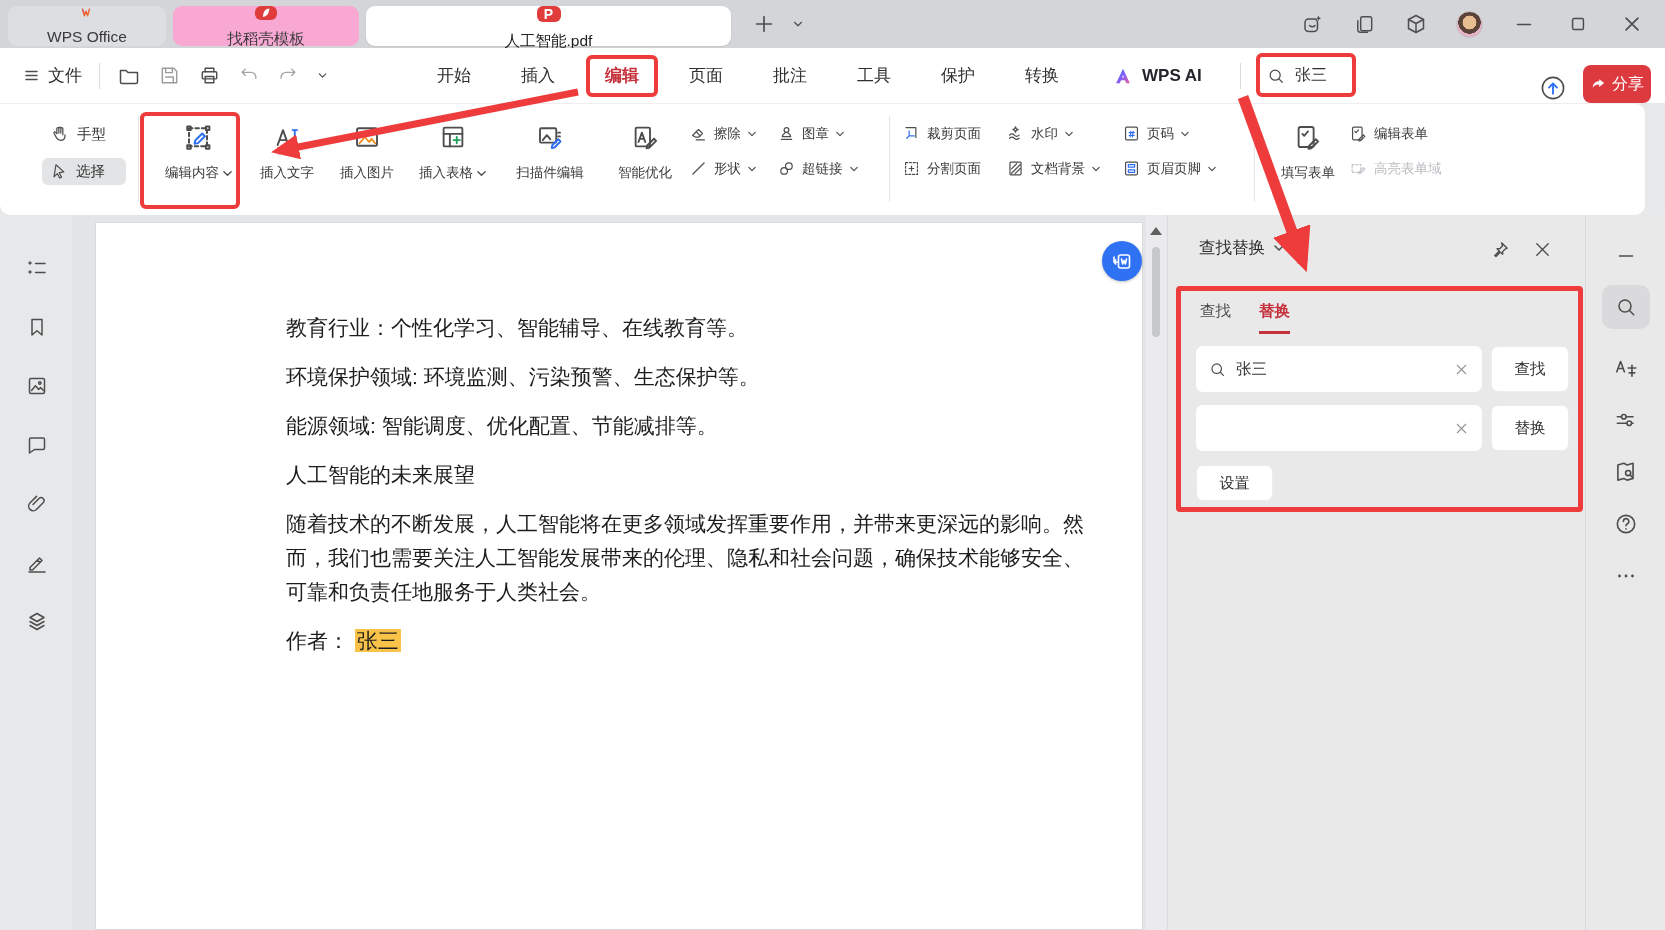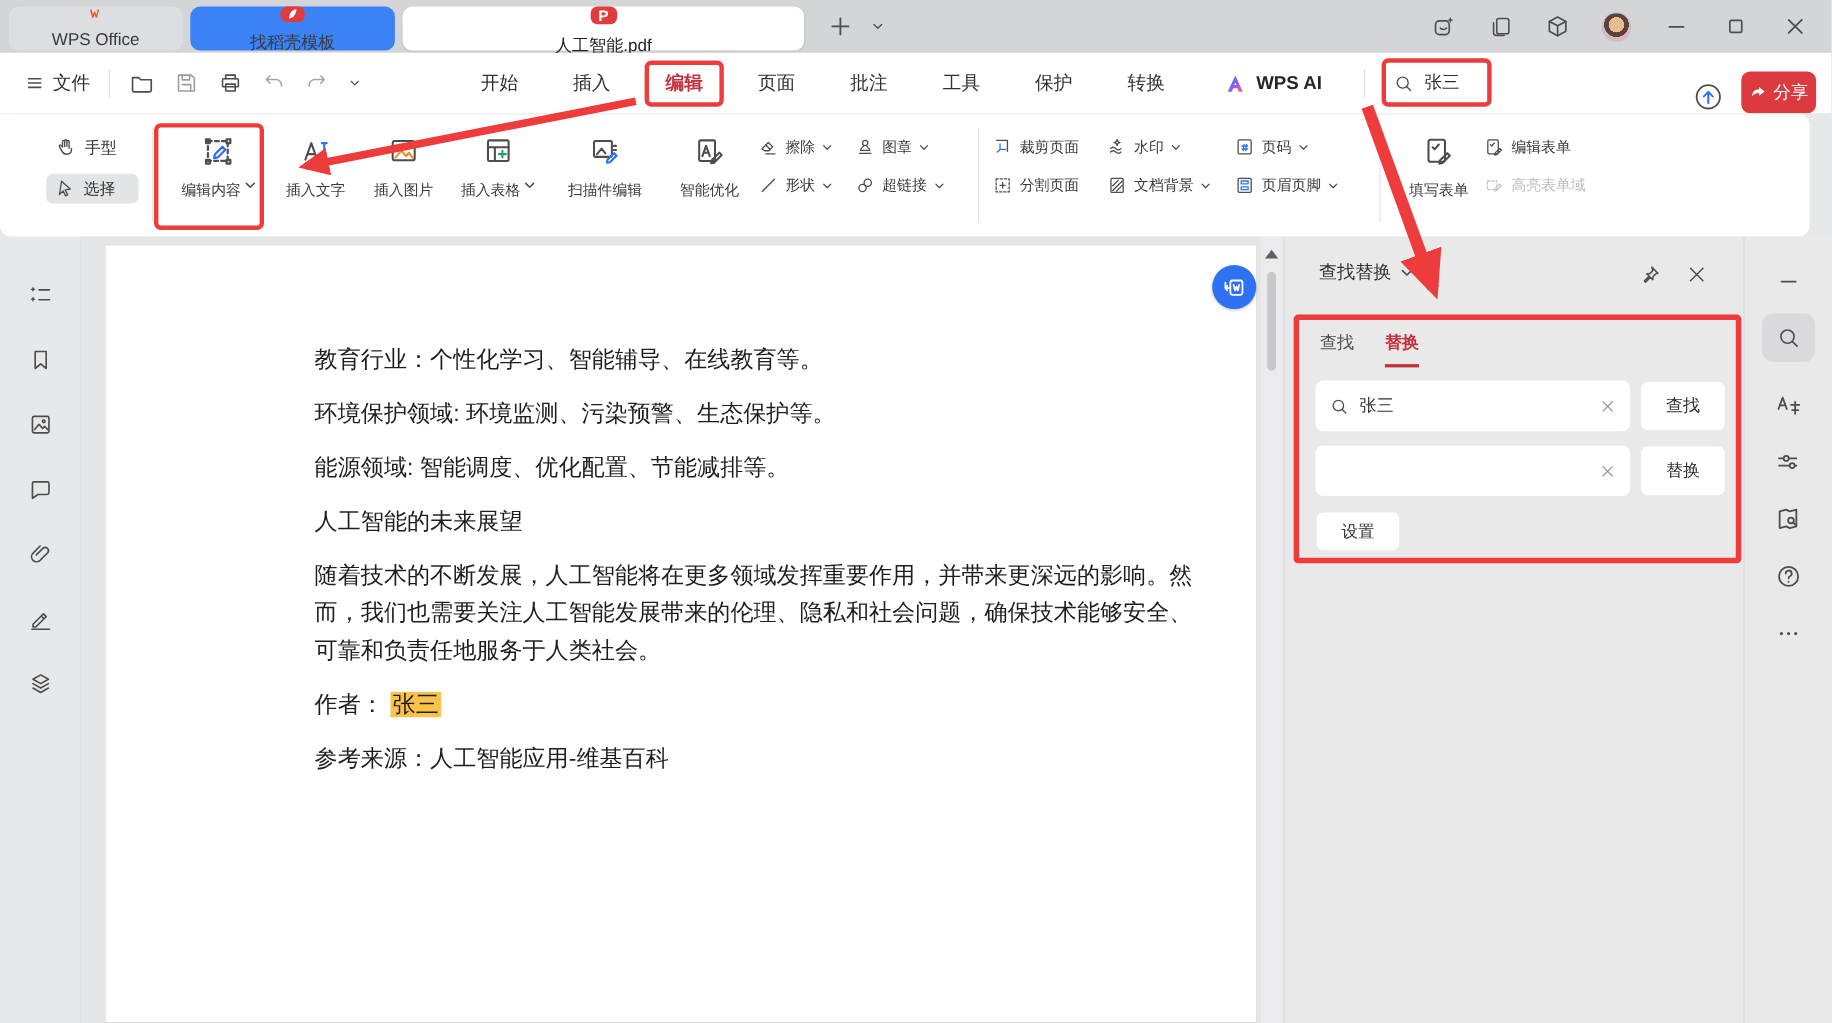--- a/index.html
+++ b/index.html
@@ -5,21 +5,21 @@
   * { margin:0; padding:0; box-sizing:border-box; }
   html,body { width:1665px; height:930px; overflow:hidden; }
   body { font-family:"Liberation Sans","DejaVu Sans",sans-serif; color:#333; position:relative; background:#e7e8ea; }
   svg { display:block; }
   .ic path, .ic rect, .ic circle, .ic line { fill:none; stroke:#4d4d4d; stroke-width:1.5; stroke-linecap:round; stroke-linejoin:round; }
 
   
   .tabbar { position:absolute; left:0; top:0; width:1665px; height:48px; background:#d3d5d8; display:flex; align-items:center; }
   .tab { height:40px; margin-top:4px; border-radius:9px; display:flex; align-items:center; gap:9px; padding:0 16px; font-size:15.5px; color:#3a3a3a;flex-direction:column; }
   .tab.t1 { margin-left:8px; width:158px; background:#dcdee1; }
-  .tab.t2 { margin-left:7px; width:186px; background:#3b82f6; }
+  .tab.t2 { margin-left:7px; width:186px; background:#f9a8d4; }
   .tab.active { margin-left:7px; width:365px; background:#ffffff; color:#222; box-shadow:0 1px 2px rgba(0,0,0,.08); }
   .tab .grow { flex:1; }
   .newtab-zone { display:flex; align-items:center; gap:16px; margin-left:22px; }
   .tb-right { position:absolute; right:0; top:0; height:48px; display:flex; align-items:center; gap:28px; padding-right:20px; }
   .winbtn { width:26px; height:26px; display:flex; align-items:center; justify-content:center; }
   .avatar { width:27px; height:27px; border-radius:50%; background:radial-gradient(circle at 50% 42%, #e9bd92 0 36%, #5a4238 37% 58%, #e3b2c4 59% 100%); border:1px solid #c2c2c2; }
   .pdficon { width:24px; height:24px; border-radius:6px; background:#e13c3c; color:#fff; font-weight:bold; font-size:14px; display:flex; align-items:center; justify-content:center; }
   .docericon { width:22px; height:22px; border-radius:6px; background:#e13c3c; display:flex; align-items:center; justify-content:center; }
 
   
@@ -38,21 +38,21 @@
 
   
   .ribbonband { position:absolute; left:0; top:103px; width:1665px; height:112px; background:#e7e8ea; }
   .ribbon { position:absolute; left:0; top:0; width:1645px; height:112px; background:#ffffff; border-top:1px solid #efefef; border-radius:0 10px 10px 10px; display:flex; align-items:flex-start; padding:10px 0 0 42px; }
   .rb-divider { width:1px; height:86px; background:#e4e4e4; margin:2px 12px 0 12px; flex:0 0 auto; }
   .modegrp { display:flex; flex-direction:column; gap:10px; margin-top:6px; width:84px; flex:0 0 auto; }
   .moderow { display:flex; align-items:flex-end; gap:7px; font-size:14.5px; color:#333; padding:4px 8px; border-radius:6px; }
   .moderow.sel { background:#e3e4e6; }
   .bigbtn { width:86px; flex:0 0 auto; display:flex; flex-direction:column; align-items:center; gap:9px; padding-top:5px; }
   .bigbtn .bicon { height:36px; display:flex; align-items:center; }
-  .bigbtn .blabel { font-size:13.5px; color:#3a3a3a; display:flex; align-items:flex-start; gap:3px; white-space:nowrap; }
+  .bigbtn .blabel { font-size:13.5px; color:#3a3a3a; display:flex; align-items:center; gap:3px; white-space:nowrap; }
   .smallcol { display:flex; flex-direction:column; gap:16px; margin-top:10px; flex:0 0 auto; }
   .smallbtn { display:flex; align-items:center; gap:6px; font-size:13.5px; color:#3a3a3a; white-space:nowrap; }
   .smallbtn.disabled { color:#b9bcc0; }
   .smallbtn.disabled .ic path, .smallbtn.disabled .ic rect { stroke:#c3c6ca; }
   .chev { flex:0 0 auto; }
   .leftrail { position:absolute; left:0; top:215px; width:74px; height:715px; border-right:1px solid #dddee0; display:flex; flex-direction:column; align-items:center; gap:33px; padding-top:40px; }
   .railbtn { width:26px; height:26px; display:flex; align-items:center; justify-content:center; }
 
   .docarea { position:absolute; left:75px; top:215px; width:1071px; height:715px; background:#e4e5e7; }
   .page { position:absolute; left:20px; top:7px; width:1048px; height:708px; background:#ffffff; border:1px solid #dadada; }
@@ -534,21 +534,20 @@
 
 <div class="docarea">
   <div class="page">
     <div class="pagetext">
       <p>教育行业：个性化学习、智能辅导、在线教育等。</p>
       <p>环境保护领域: 环境监测、污染预警、生态保护等。</p>
       <p>能源领域: 智能调度、优化配置、节能减排等。</p>
       <p>人工智能的未来展望</p>
       <p>随着技术的不断发展，人工智能将在更多领域发挥重要作用，并带来更深远的影响。然而，我们也需要关注人工智能发展带来的伦理、隐私和社会问题，确保技术能够安全、可靠和负责任地服务于人类社会。</p>
       <p><span>作者：</span> <span class="hl">张三</span></p>
-      <p>参考来源：人工智能应用-维基百科</p>
     </div>
   </div>
   <div class="fab">
     <svg width="24" height="24" viewBox="0 0 24 24" style="fill:none;stroke:#fff;stroke-width:1.6;stroke-linecap:round;stroke-linejoin:round">
       <rect x="8.5" y="6" width="11" height="13" rx="2"></rect>
         <path d="M11.5 10l1.2 5 1.3-3.4 1.3 3.4 1.2-5"></path>
         <path d="M4 8v5h3.5M5.8 10.8L4 13l1.8 2"></path>
     </svg>
   </div>
 </div>

